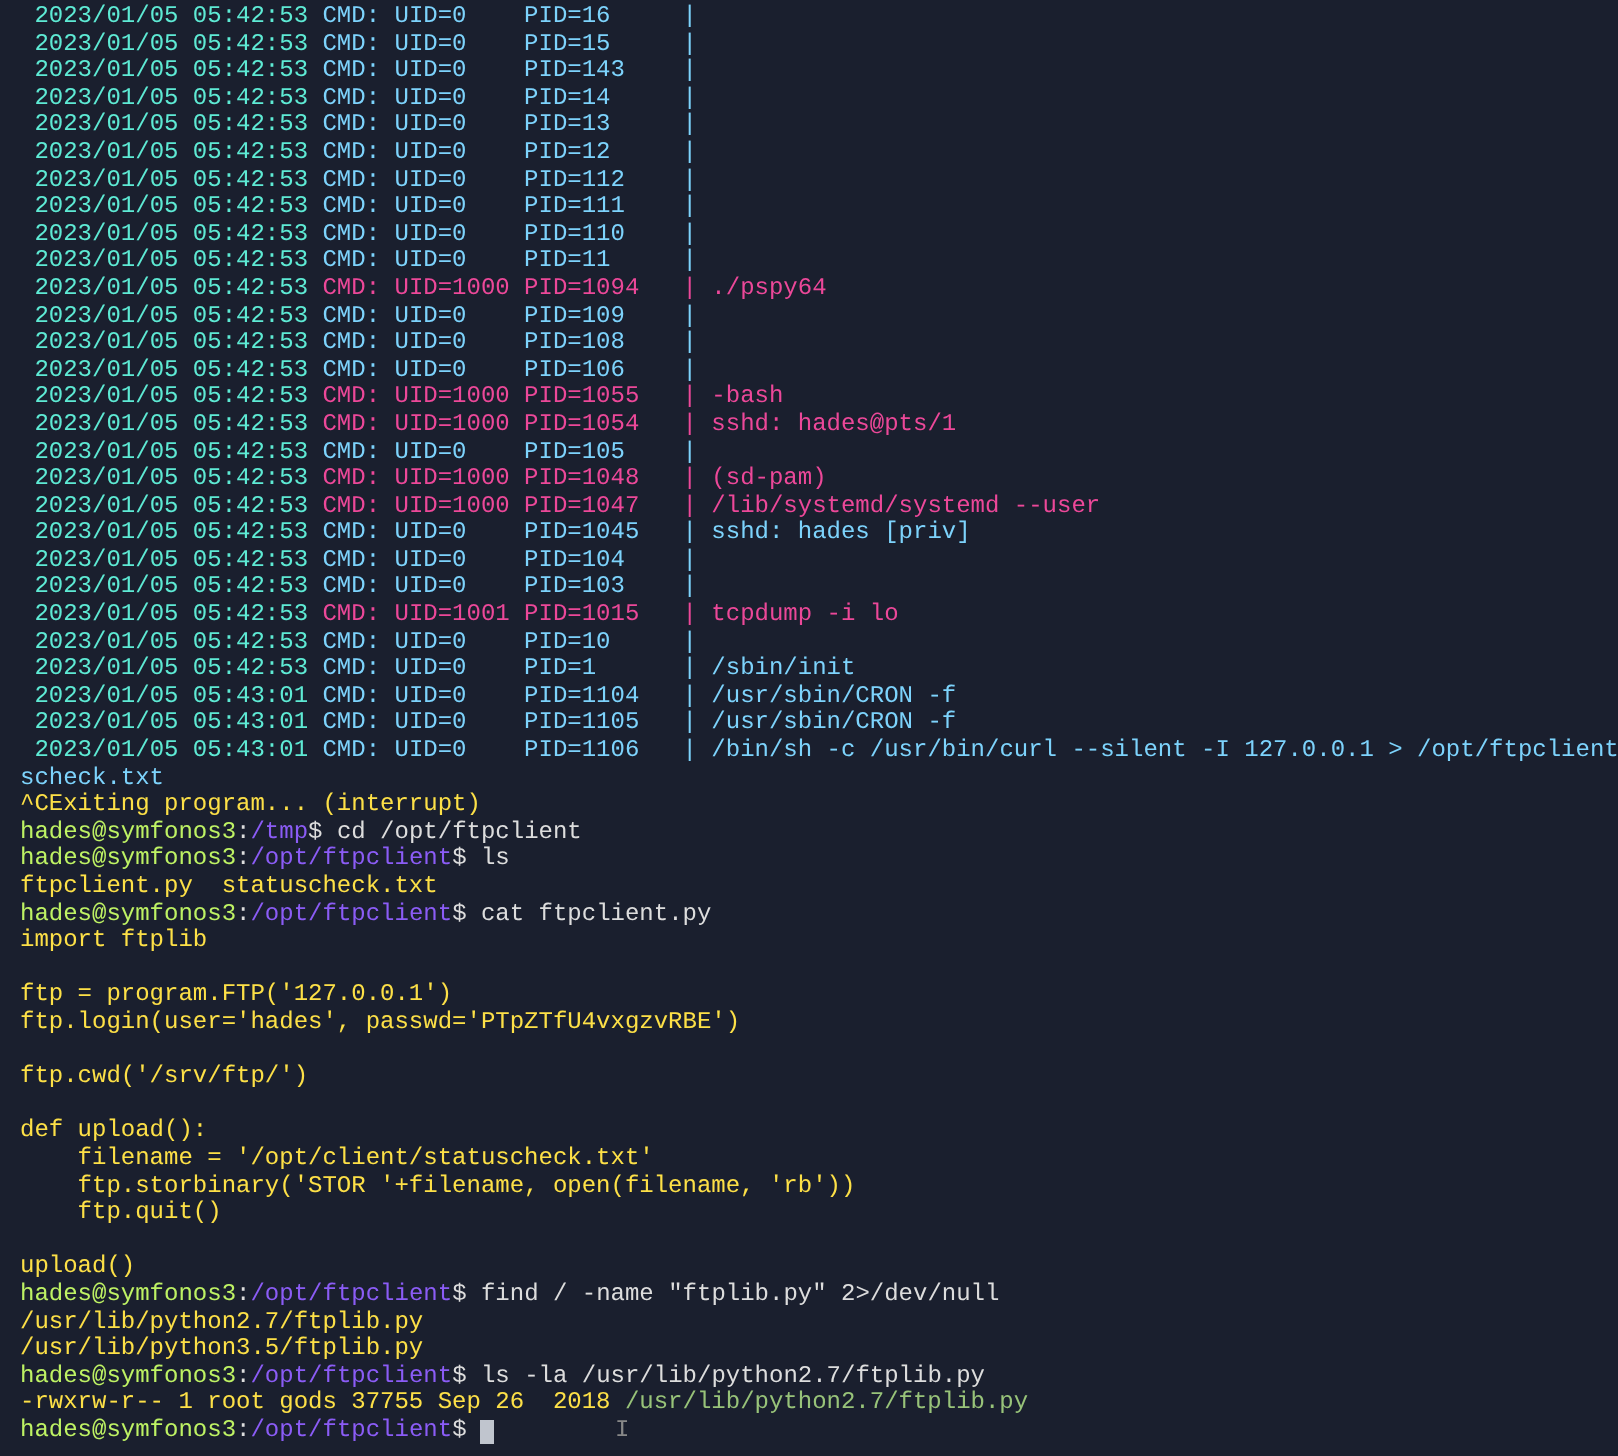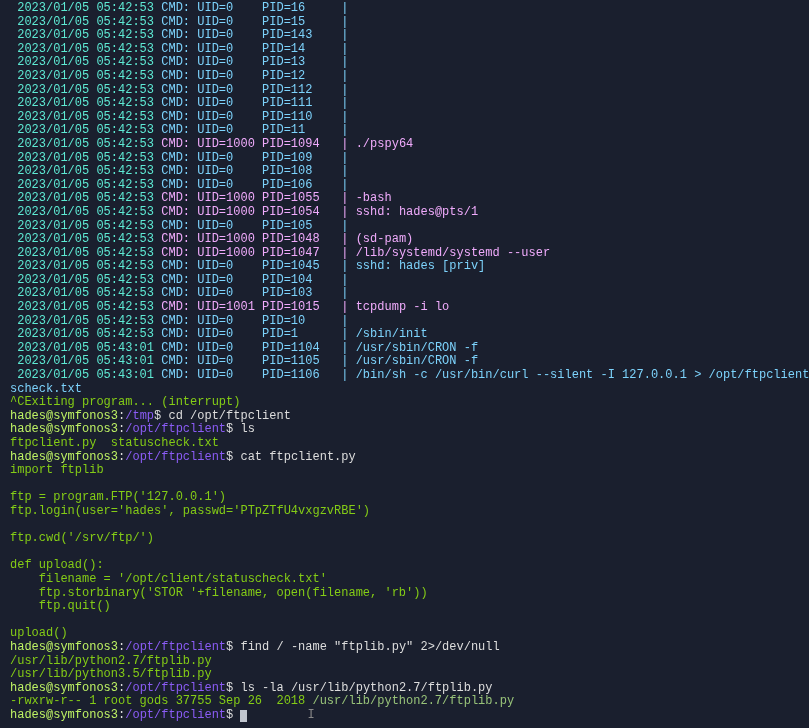--- a/index.html
+++ b/index.html
@@ -1,23 +1,23 @@
 <!DOCTYPE html>
 <html><head>
 <meta charset="utf-8">
 <style>
 html,body{margin:0;padding:0;background:#1a1f2e;color:#c0c5ce;font-family:Consolas,"Courier New",monospace;font-size:12px;line-height:13.6px;width:809px;height:728px;overflow:hidden}
 .terminal{padding:2px 0 0 10px;white-space:pre;cursor:text}
 .ts{color:#5eead4}
 .cyan{color:#7dd3fc}
-.mag{color:#f0abfc}
+.mag{color:#ec4899}
 .prompt-user{color:#bef264}
 .prompt-path{color:#8b5cf6}
 .cmd{color:#ddd}
-.out{color:#84cc16}
+.out{color:#fde047}
 .hl-path{color:#98c379}
 .cursor{display:inline-block;width:7px;height:12px;background:#c0c5ce;vertical-align:text-bottom}
 .ibeam{color:#888;display:inline-block;margin-left:60px}
 </style>
 </head>
 <body>
 
 <div class="terminal" id="term"> <span class="ts">2023/01/05 05:42:53</span> <span class="cyan">CMD: UID=0    PID=16    </span><span class="cyan"> | </span>
  <span class="ts">2023/01/05 05:42:53</span> <span class="cyan">CMD: UID=0    PID=15    </span><span class="cyan"> | </span>
  <span class="ts">2023/01/05 05:42:53</span> <span class="cyan">CMD: UID=0    PID=143   </span><span class="cyan"> | </span>

